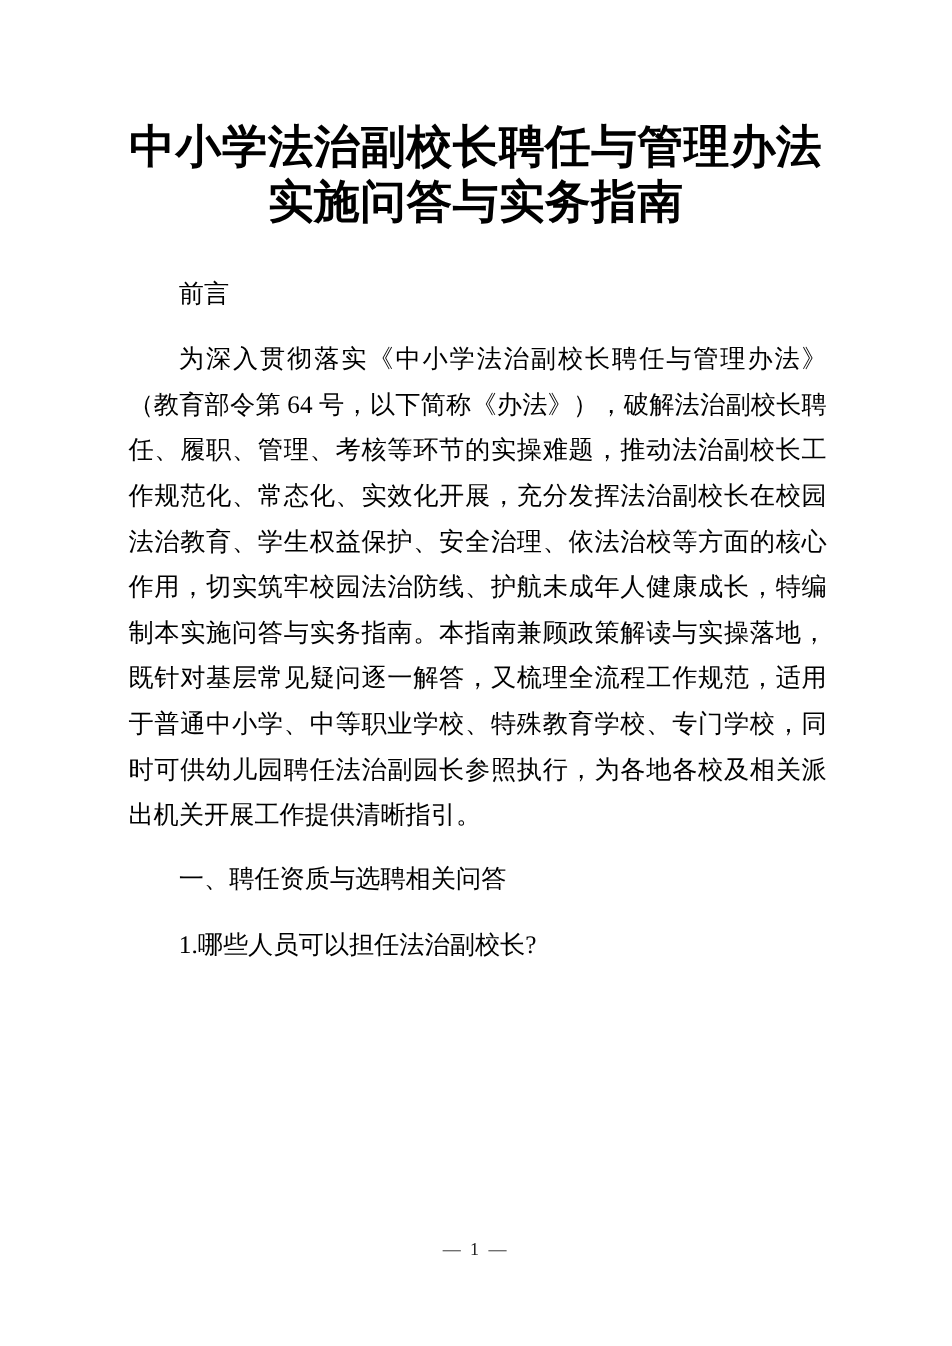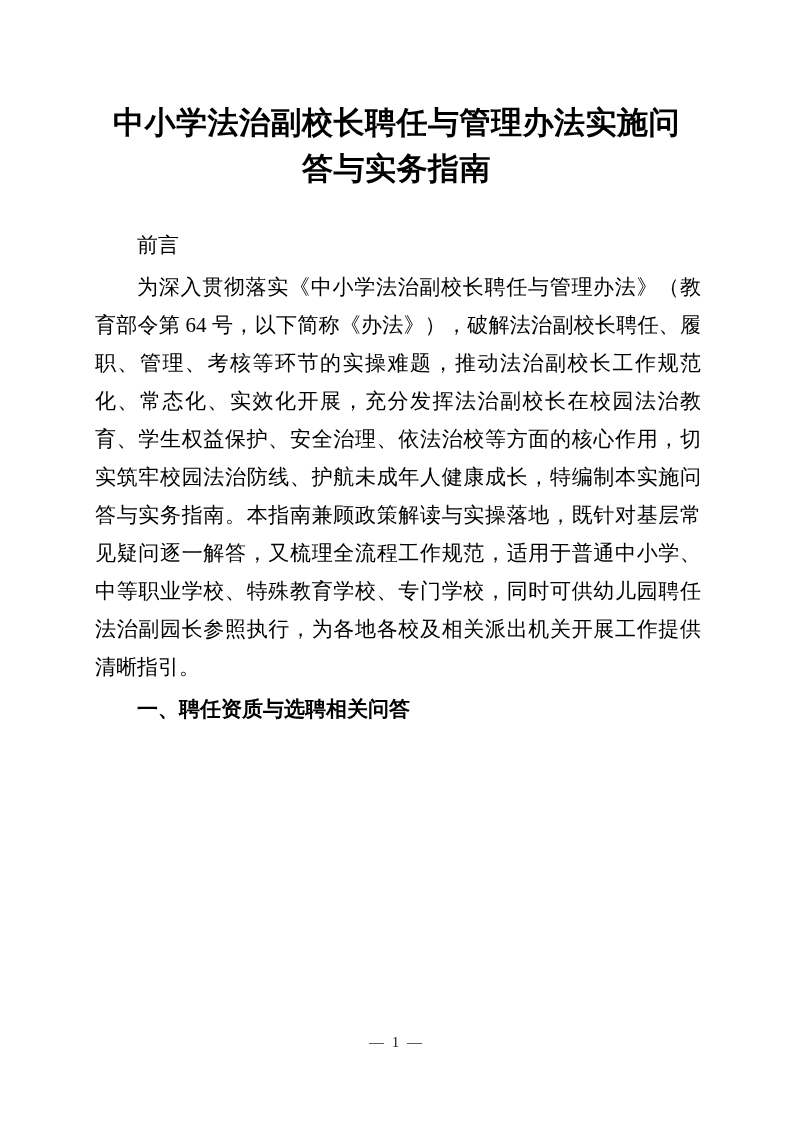--- a/index.html
+++ b/index.html
@@ -14,40 +14,40 @@
     background: #ffffff;
     color: #000000;
     font-family: "Liberation Serif", serif;
     box-sizing: border-box;
     overflow: hidden;
   }
   .doc-title {
     margin: 0 auto;
     padding-top: 100px;
     max-width: 592px;
-    font-size: 31px;
+    font-size: 38px;
     line-height: 46px;
     font-weight: 700;
     text-align: center;
     letter-spacing: 0.5px;
   }
   .doc-body {
     margin: 34px 88px 0 91px;
     font-size: 21px;
     line-height: 38px;
     text-align: justify;
     text-justify: inter-ideograph;
   }
   .doc-body p {
-    margin: 4px;
+    margin: 16px;
     text-indent: 2em;
     word-break: break-all;
   }
   .doc-body p.heading-bold {
-    font-weight: 700;
+    font-weight: 400;
     font-family: "Liberation Sans", sans-serif;
   }
   .page-footer {
     position: absolute;
     left: 0;
     right: 0;
     top: 1034px;
     text-align: center;
     font-size: 15px;
     letter-spacing: 2px;
@@ -58,17 +58,18 @@
 <body>
 
 <div class="page">
 
   <h1 class="doc-title">中小学法治副校长聘任与管理办法实施问答与实务指南</h1>
 
   <div class="doc-body">
     <p>前言</p>
     <p>为深入贯彻落实《中小学法治副校长聘任与管理办法》（教育部令第 64 号，以下简称《办法》），破解法治副校长聘任、履职、管理、考核等环节的实操难题，推动法治副校长工作规范化、常态化、实效化开展，充分发挥法治副校长在校园法治教育、学生权益保护、安全治理、依法治校等方面的核心作用，切实筑牢校园法治防线、护航未成年人健康成长，特编制本实施问答与实务指南。本指南兼顾政策解读与实操落地，既针对基层常见疑问逐一解答，又梳理全流程工作规范，适用于普通中小学、中等职业学校、特殊教育学校、专门学校，同时可供幼儿园聘任法治副园长参照执行，为各地各校及相关派出机关开展工作提供清晰指引。</p>
     <p class="heading-bold">一、聘任资质与选聘相关问答</p>
+    <p>1.哪些人员可以担任法治副校长?</p>
   </div>
 
   <div class="page-footer">— 1 —</div>
 
 </div>
 
 </body></html>

